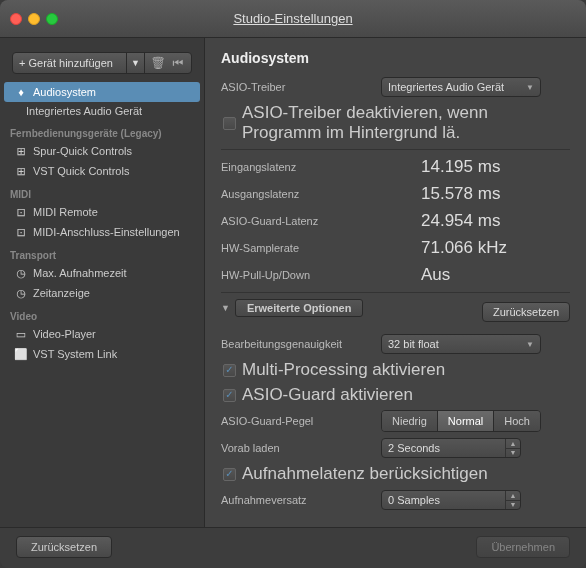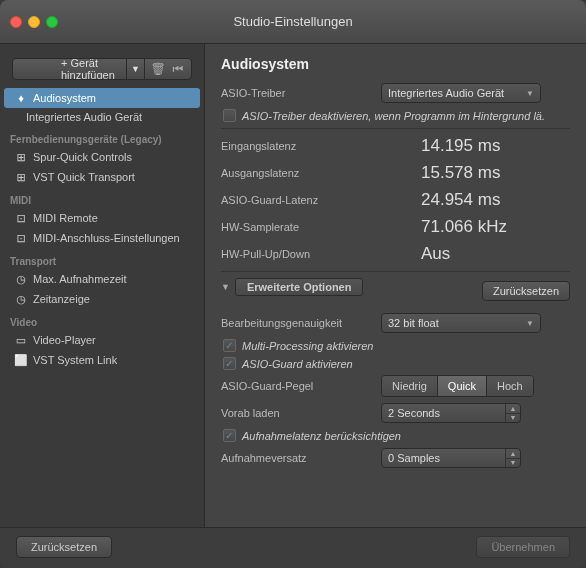--- a/index.html
+++ b/index.html
@@ -16,27 +16,28 @@
       width: 586px;
       height: 568px;
       background: #3d3d3d;
       border-radius: 8px;
       overflow: hidden;
       display: flex;
       flex-direction: column;
     }
     .titlebar {
       background: linear-gradient(180deg, #5a5a5a 0%, #484848 100%);
-      height: 44px;
+      height: 38px;
       display: flex;
       align-items: center;
       justify-content: center;
       position: relative;
       border-bottom: 1px solid #2a2a2a;
       flex-shrink: 0;
+      text-decoration: underline;
     }
     .traffic-lights {
       position: absolute;
       left: 10px;
       display: flex;
       gap: 6px;
       align-items: center;
     }
     .tl { width: 12px; height: 12px; border-radius: 50%; }
     .tl-red { background: #ff5f56; border: 1px solid #e0443e; }
@@ -73,21 +74,20 @@
       align-items: center;
       margin: 4px 8px;
       background: linear-gradient(180deg, #5a5a5a, #484848);
       border: 1px solid #2a2a2a;
       border-radius: 4px;
       color: #ddd;
       cursor: pointer;
       font-size: 11px;
       height: 22px;
       overflow: hidden;
-      padding-left: 42px;
     }
     .add-btn-label {
       flex: 1;
       padding-left: 6px;
       font-size: 11px;
     }
     .add-btn-arrow {
       width: 18px;
       border-left: 1px solid #2a2a2a;
       height: 100%;
@@ -208,21 +208,21 @@
       justify-content: center;
       flex-shrink: 0;
       cursor: pointer;
     }
     .cb.checked::after {
       content: '✓';
       font-size: 10px;
       color: #5a8db5;
       line-height: 1;
     }
-    .cb-label { font-size: 11px; color: #ccc; font-style: italic; }
+    .cb-label { font-size: 17px; color: #ccc; }
     .divider {
       height: 1px;
       background: #333;
       margin: 6px 0;
     }
     .expandable-header {
       display: flex;
       align-items: center;
       gap: 5px;
       margin-bottom: 8px;
@@ -370,21 +370,21 @@
         <span>Integriertes Audio Gerät</span>
       </div>
 
       <div class="sidebar-section-header">Fernbedienungsgeräte (Legacy)</div>
       <div class="sidebar-item">
         <span class="item-icon">⊞</span>
         <span>Spur-Quick Controls</span>
       </div>
       <div class="sidebar-item">
         <span class="item-icon">⊞</span>
-        <span>VST Quick Transport</span>
+        <span>VST Quick Controls</span>
       </div>
 
       <div class="sidebar-section-header">MIDI</div>
       <div class="sidebar-item">
         <span class="item-icon">⊡</span>
         <span>MIDI Remote</span>
       </div>
       <div class="sidebar-item">
         <span class="item-icon">⊡</span>
         <span>MIDI-Anschluss-Einstellungen</span>
@@ -480,21 +480,21 @@
 
       <div class="checkbox-row">
         <div class="cb checked"></div>
         <span class="cb-label">ASIO-Guard aktivieren</span>
       </div>
 
       <div class="form-row">
         <span class="form-label">ASIO-Guard-Pegel</span>
         <div class="segmented-control">
           <div class="seg-btn">Niedrig</div>
-          <div class="seg-btn active">Quick</div>
+          <div class="seg-btn active">Normal</div>
           <div class="seg-btn">Hoch</div>
         </div>
       </div>
 
       <div class="form-row">
         <span class="form-label">Vorab laden</span>
         <div class="stepper-field">
           <span class="stepper-value">2 Seconds</span>
           <div class="stepper-arrows">
             <div class="stepper-up">▲</div>

